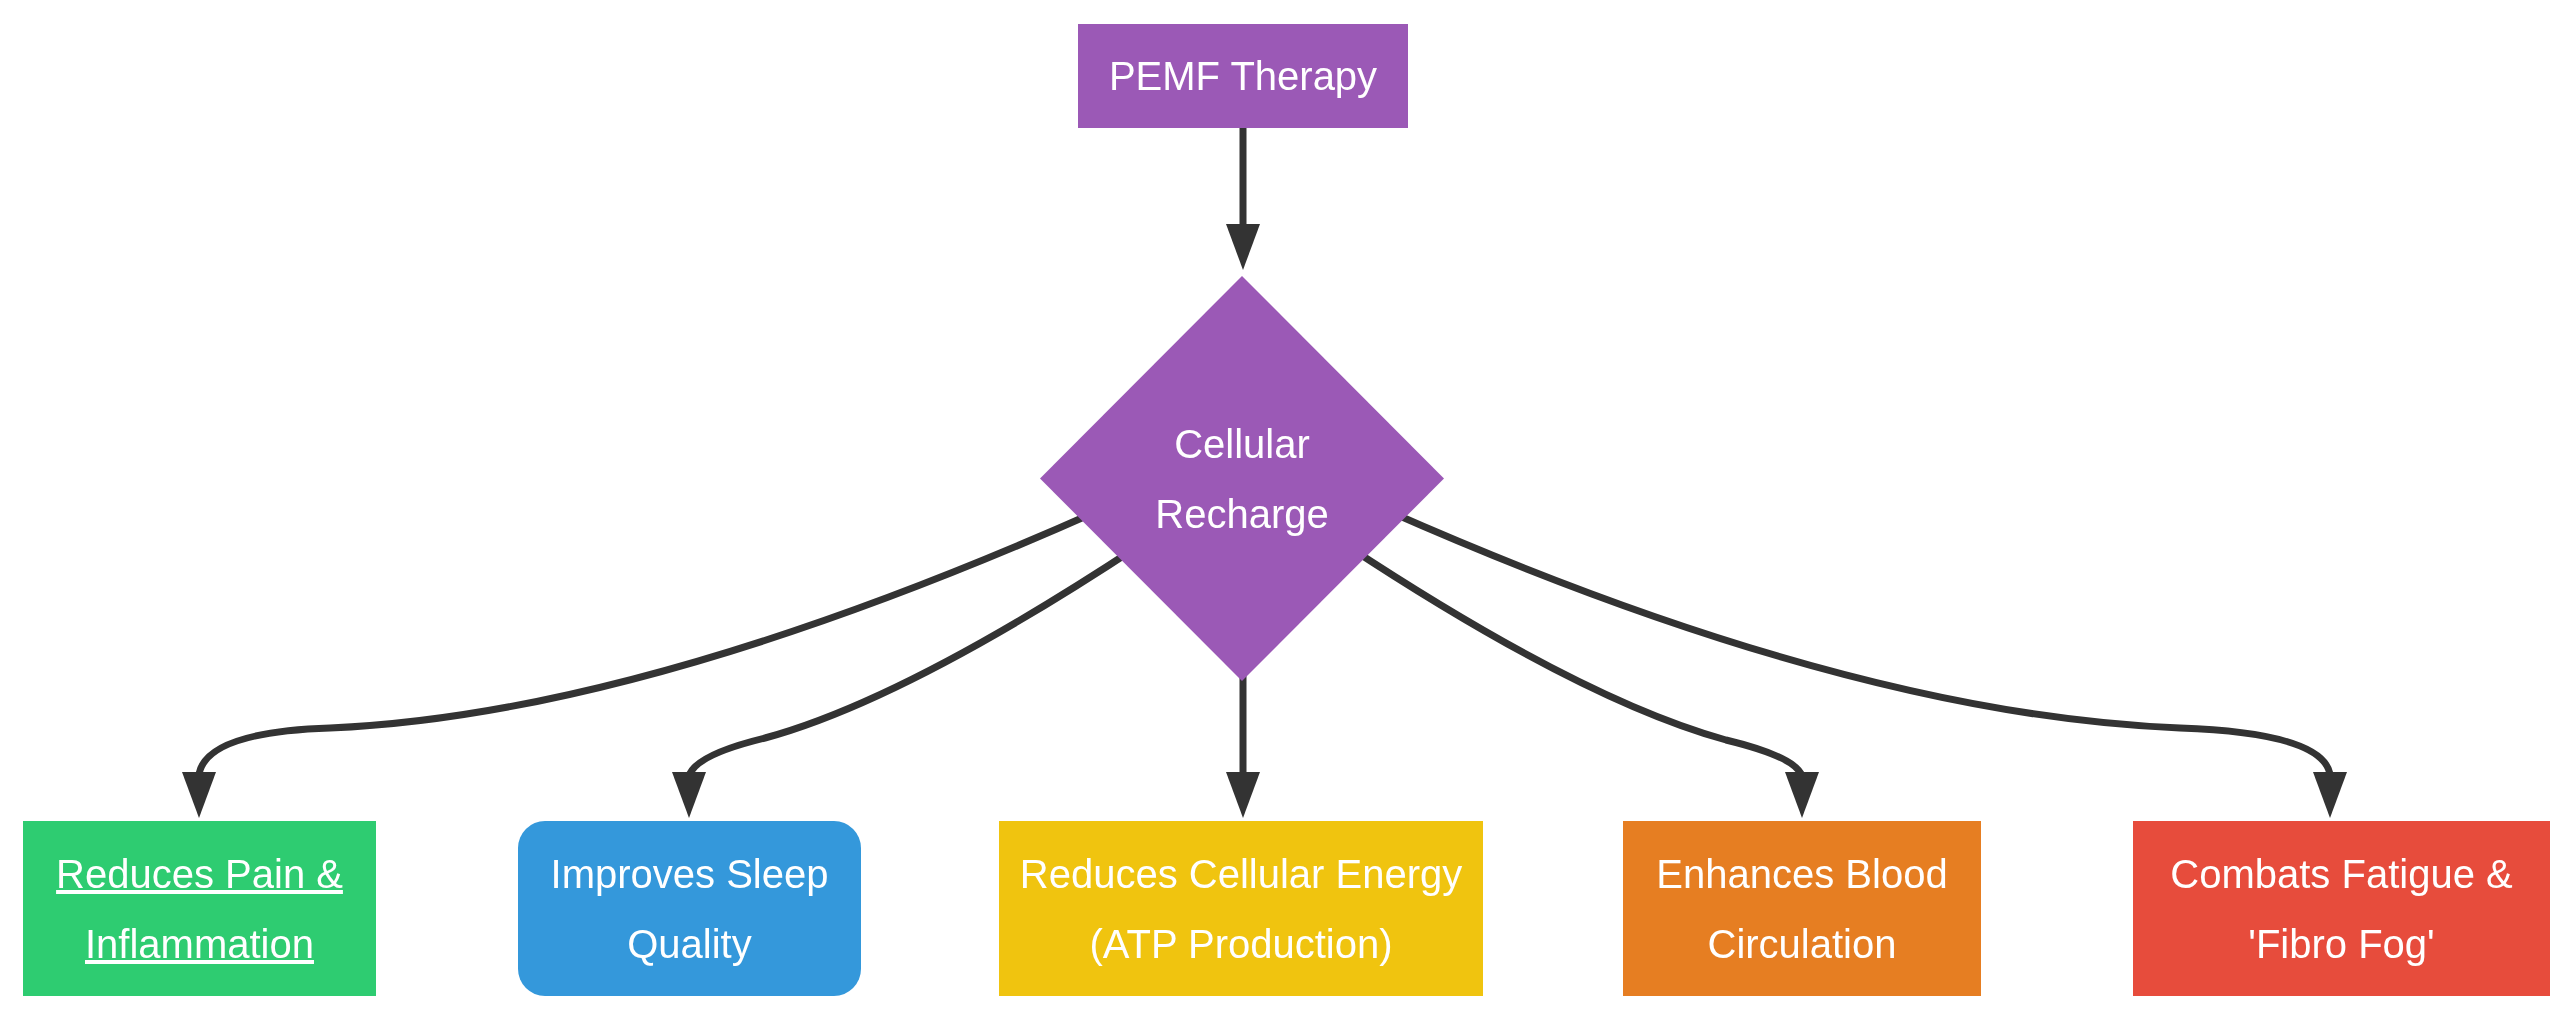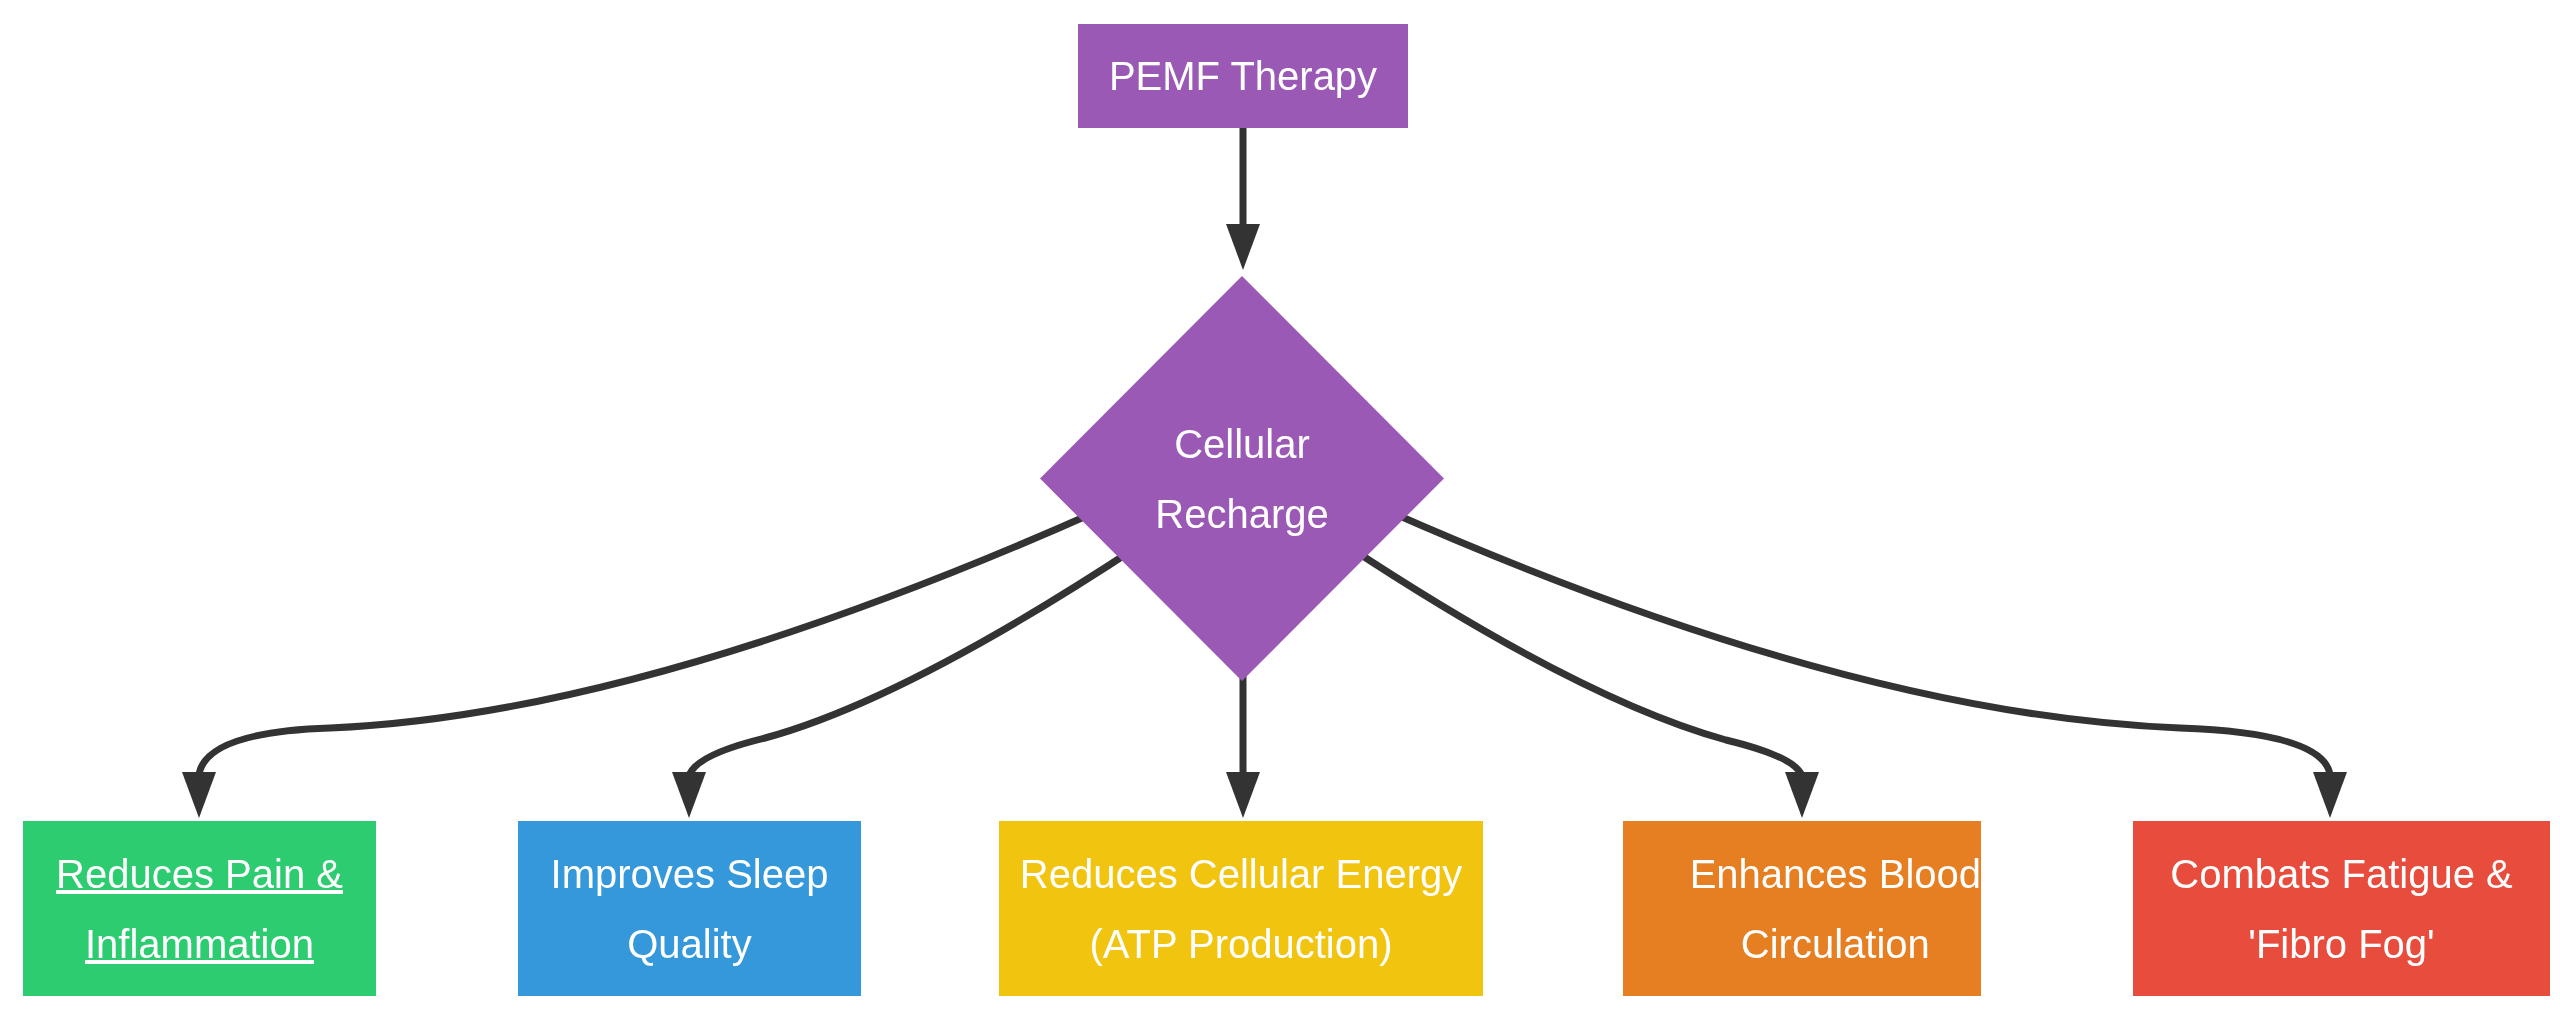--- a/index.html
+++ b/index.html
@@ -41,23 +41,23 @@
     line-height: 70px;
     white-space: pre-line;
   }
   .node-rect-root    { left: 1078px; top: 24px;  width: 330px; height: 104px; background: #9b59b6; line-height: 104px; }
   .node-diamond {
     left: 1040px; top: 276px; width: 404px; height: 405px;
     background: #9b59b6;
     clip-path: polygon(50% 0%, 100% 50%, 50% 100%, 0% 50%);
   }
   .node-rect-b1 { left: 23px;   top: 821px; width: 353px; height: 175px; background: #2ecc71; }
-  .node-rect-b2 { left: 518px;  top: 821px; width: 343px; height: 175px; background: #3498db; }
+  .node-rect-b2 { left: 518px;  top: 821px; width: 343px; height: 175px; background: #3498db; border-radius: 27px; }
   .node-rect-b3 { left: 999px;  top: 821px; width: 484px; height: 175px; background: #f0c40f; }
-  .node-rect-b4 { left: 1623px; top: 821px; width: 358px; height: 175px; background: #e67e22; justify-content: flex-end; }
+  .node-rect-b4 { left: 1623px; top: 821px; width: 358px; height: 175px; background: #e67e22; }
   .node-rect-b5 { left: 2121px; top: 821px; width: 417px; height: 175px; background: #e74c3c; margin-left: 12px; }
 </style>
 </head>
 <body>
 
 <div id="canvas">
 
   <svg id="edges-layer" viewBox="0 0 2560 1024" xmlns="http://www.w3.org/2000/svg">
 
     <path class="edge-path" d="M 1243 125 L 1243 226" style="stroke: rgb(51, 51, 51);"></path>

